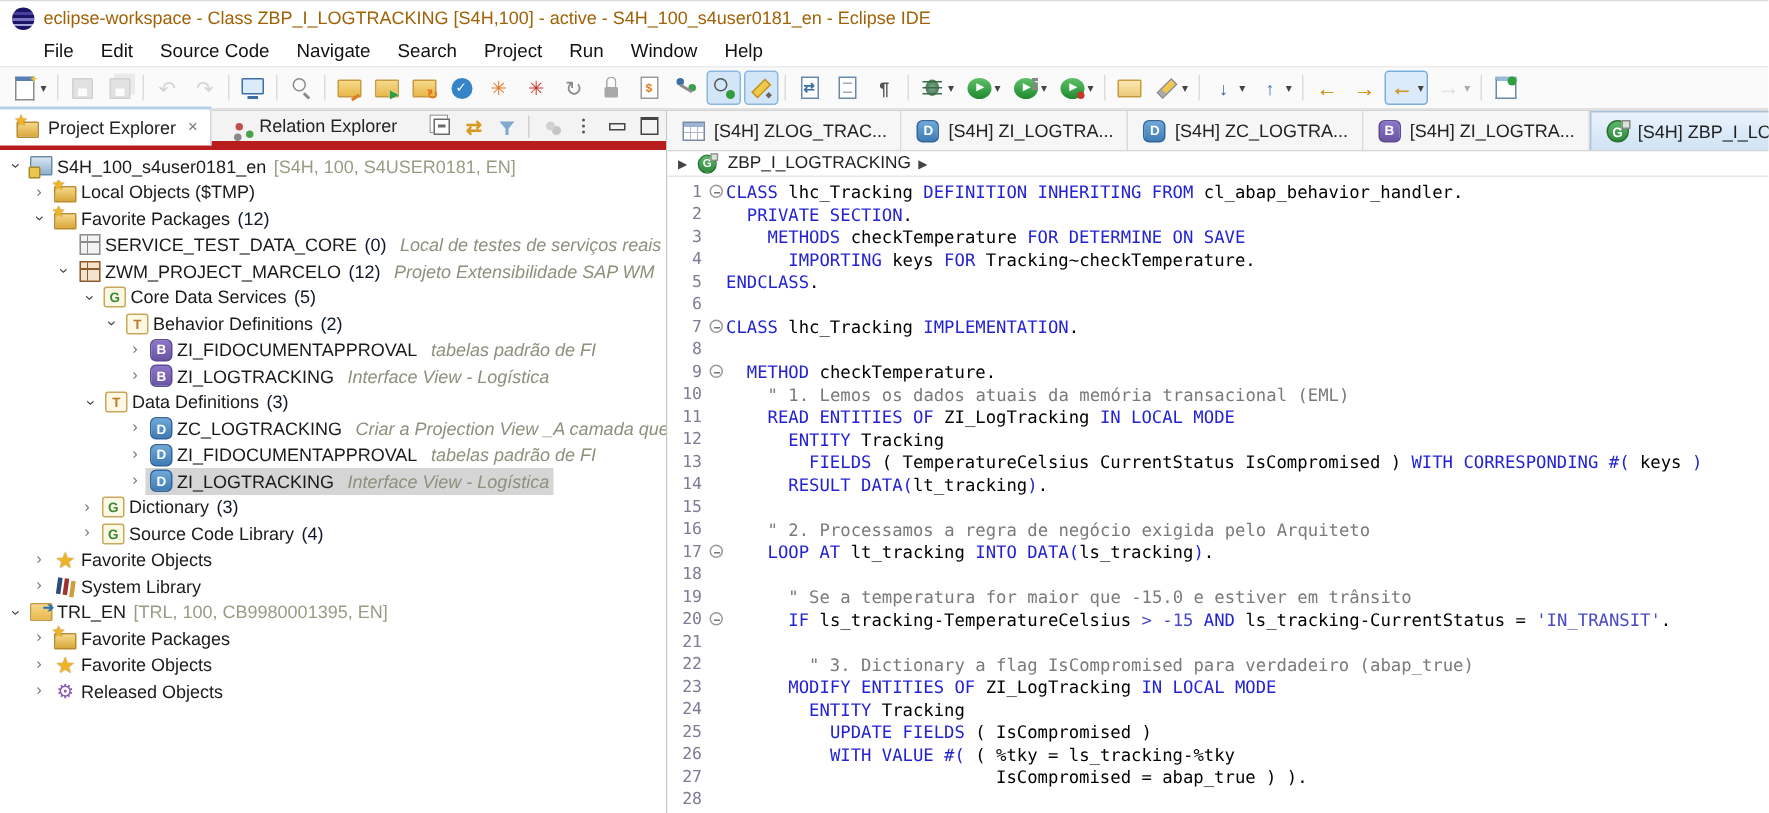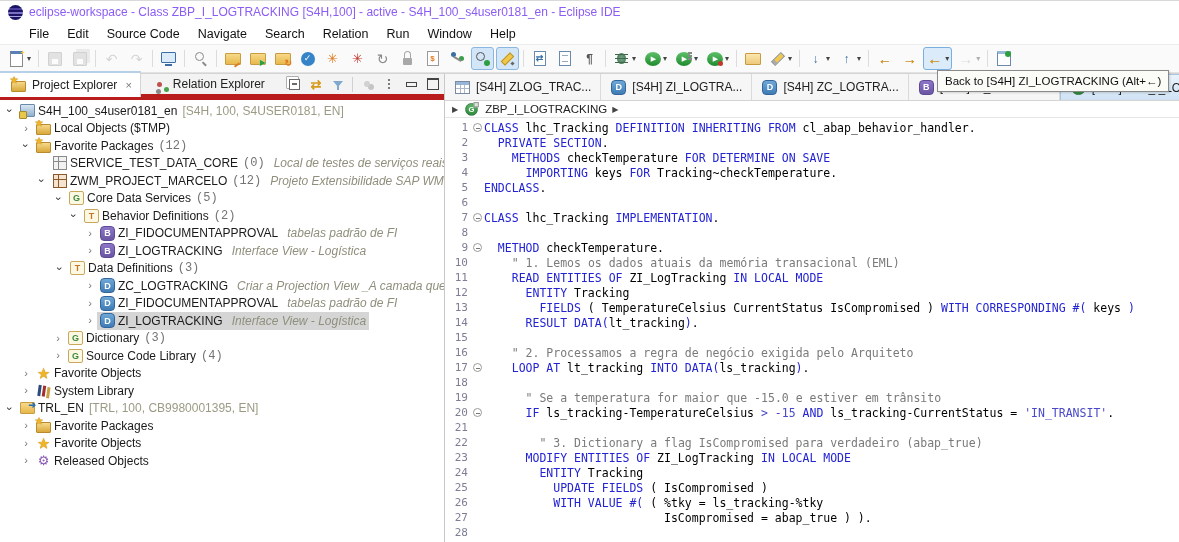--- a/index.html
+++ b/index.html
@@ -4,21 +4,21 @@
 <style>
   * { margin:0; padding:0; box-sizing:border-box; }
   html,body { width:1179px; height:542px; overflow:hidden; background:#fff;
               font-family:"Liberation Sans", sans-serif; }
   .win { width:1179px; height:542px; position:relative; background:#fff; border-top:1px solid #d9d9d9;}
 
   
   .titlebar { height:22px; display:flex; align-items:center; padding-left:8px; background:#fff; }
   .eclipse-logo { width:15px; height:15px; border-radius:50%; margin-right:6px; flex:none;
      background:linear-gradient(180deg,#1b1464 0 20%,#4a3f9f 20% 32%,#1b1464 32% 46%,#7a71c4 46% 58%,#1b1464 58% 72%,#aaa4dd 72% 82%,#1b1464 82% 100%); }
-  .title-text { font-size:12px; color:#8b5cf6; white-space:nowrap; }
+  .title-text { font-size:12px; color:#a16207; white-space:nowrap; }
 
   
   .menubar { height:21px; display:flex; align-items:center; padding-left:20px; background:#fff; }
   .mitem { font-size:12.5px; color:#111; padding:2px 9px; cursor:default; }
 
   
   .toolbar { height:29px; display:flex; align-items:center; padding-left:4px; background:#fafafa;
              border-top:1px solid #ececec; border-bottom:1px solid #e2e2e2; }
   .tsep { width:1px; height:17px; background:#dcdcdc; margin:0 3px; flex:none; }
   .tbtn { height:23px; display:flex; align-items:center; padding:0 2px; border:1px solid transparent;
@@ -105,21 +105,21 @@
 
   
   .tree { flex:1; overflow:hidden; padding-top:2px; background:#fff; }
   .trow { height:17.5px; display:flex; align-items:center; white-space:nowrap; overflow:hidden; font-size:12px; color:#1a1a1a; }
   .tw { width:14px; flex:none; text-align:center; color:#777; font-size:11px; line-height:1; }
   .tw .chev { display:inline-block; }
   .tw .chev.open { transform:rotate(90deg); color:#333; }
   .selwrap { display:flex; align-items:center; padding:0 3px 0 0; height:17.5px; }
   .selwrap.sel { background:#d5d5d5; }
   .tl { margin-left:2px;text-align:center; }
-  .tc { color:#737373; margin-left:5px;font-family:Liberation Mono, monospace; }
+  .tc { color:#0f172a; margin-left:5px; }
   .tm { color:#9b9b85; margin-left:5px; }
   .td { color:#8f8f7d; font-style:italic; margin-left:9px; }
 
   
   .ti { width:17px; height:16px; display:inline-flex; align-items:center; justify-content:center; margin-left:2px;
         position:relative; flex:none; font-family:"Liberation Sans",sans-serif; font-weight:bold; font-size:9px; }
   .ti-abap-project::before { content:""; width:13px; height:11px; background:linear-gradient(#d8e6f2,#8fb0cf); border:1px solid #6a8aaa; border-radius:1px; }
   .ti-abap-project::after { content:""; position:absolute; left:0; bottom:0; width:6px; height:6px; background:#e8c84a; border:1px solid #a8892a; border-radius:1px; }
   .ti-abap-project-trl::before { content:""; width:13px; height:10px; background:linear-gradient(#f6d98a,#e8b84b); border:1px solid #c79b3f; border-radius:1px; }
   .ti-abap-project-trl::after { content:"➔"; position:absolute; color:#2a6fb0; font-size:9px; right:0; top:0; }
@@ -188,21 +188,21 @@
     <span class="eclipse-logo"></span>
     <span class="title-text">eclipse-workspace - Class ZBP_I_LOGTRACKING [S4H,100] - active - S4H_100_s4user0181_en - Eclipse IDE</span>
   </div>
 
   <div class="menubar" id="menubar">
       <div class="mitem">File</div>
       <div class="mitem">Edit</div>
       <div class="mitem">Source Code</div>
       <div class="mitem">Navigate</div>
       <div class="mitem">Search</div>
-      <div class="mitem">Relation</div>
+      <div class="mitem">Project</div>
       <div class="mitem">Run</div>
       <div class="mitem">Window</div>
       <div class="mitem">Help</div>
     </div>
 
   <div class="toolbar" id="toolbar">
       <div class="tbtn">
         <span class="tbi i-new"></span>
         <span class="caret">▾</span>
       </div>
@@ -577,14 +577,13 @@
           <div class="cl"><span class="ln">24</span><span class="fc"></span><span class="ct"><span>        </span><span class="k">ENTITY</span><span> Tracking</span></span></div>
           <div class="cl"><span class="ln">25</span><span class="fc"></span><span class="ct"><span>          </span><span class="k">UPDATE FIELDS</span><span> ( IsCompromised )</span></span></div>
           <div class="cl"><span class="ln">26</span><span class="fc"></span><span class="ct"><span>          </span><span class="k">WITH VALUE #(</span><span> ( %tky = ls_tracking-%tky</span></span></div>
           <div class="cl"><span class="ln">27</span><span class="fc"></span><span class="ct"><span>                          IsCompromised = abap_true ) ).</span></span></div>
           <div class="cl"><span class="ln">28</span><span class="fc"></span><span class="ct">&nbsp;</span></div>
         </div>
     </div>
 
   </div>
 
-  <div class="tooltip">Back to [S4H] ZI_LOGTRACKING (Alt+←)</div>
 </div>
 
 </body></html>

